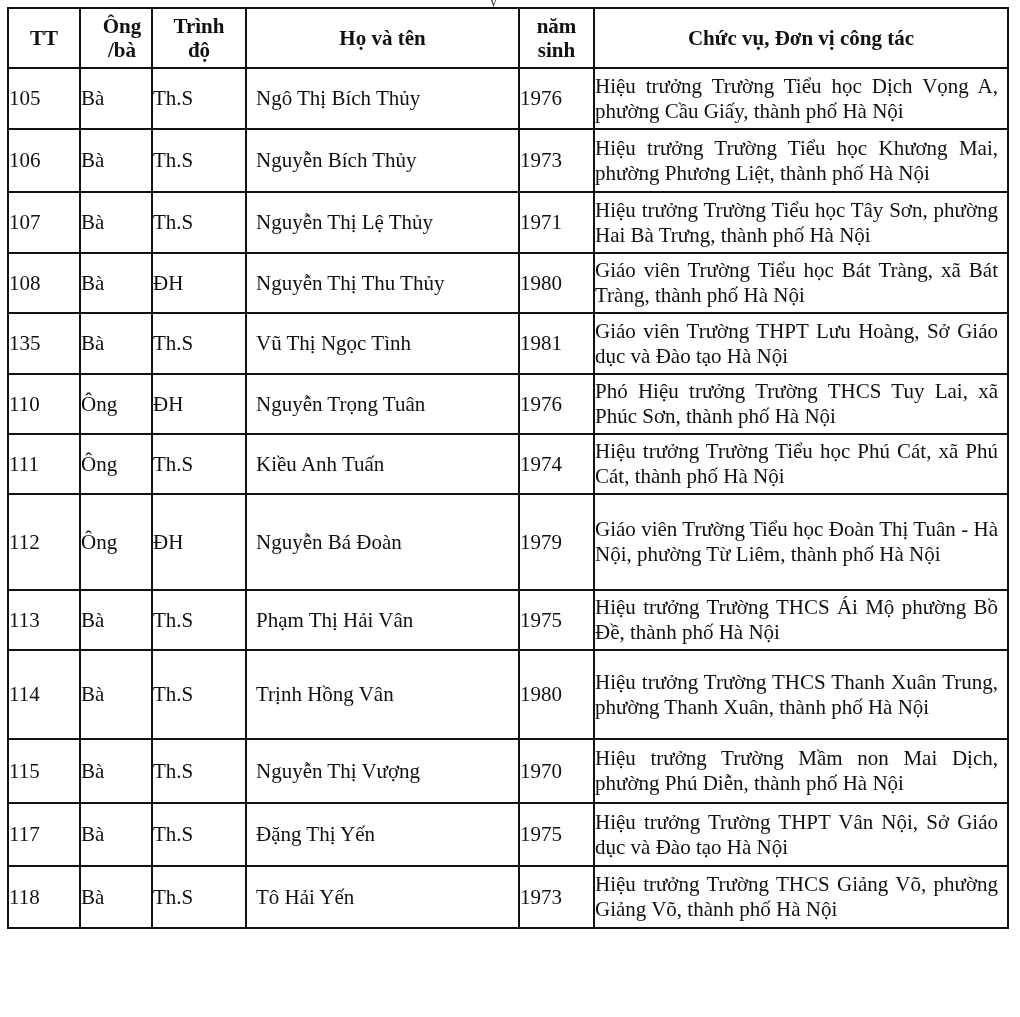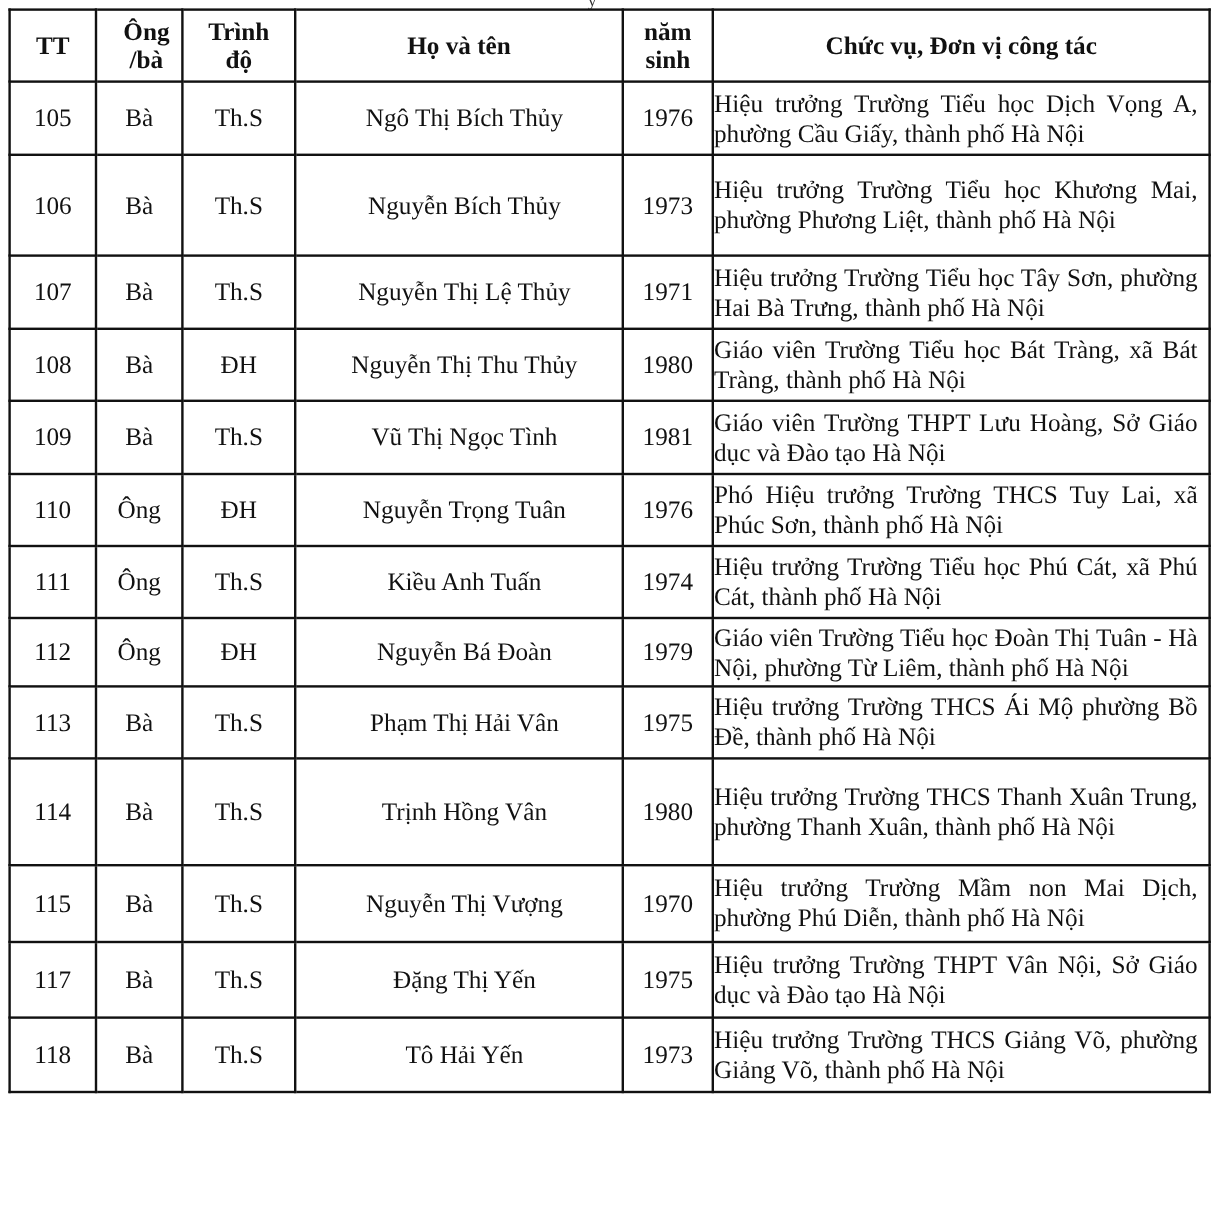--- a/index.html
+++ b/index.html
@@ -4,22 +4,22 @@
 <style>
   html, body { margin:0; padding:0; background:#ffffff; }
   body { width:1020px; height:1017px; position:relative; overflow:hidden;
          font-family:"Liberation Serif","DejaVu Serif",serif; color:#111; }
   .frag { position:absolute; left:490px; top:-6px; font-size:14px; color:#333; }
   table { position:absolute; left:7px; top:7px; border-collapse:collapse;
           table-layout:fixed; width:1000px; }
   td, th { border:2px solid #111; padding:0; vertical-align:middle; }
   th { font-weight:bold; font-size:21px; line-height:24px; text-align:center;border-radius:11px; }
   td { font-size:21px; line-height:25px; }
-  td.c { text-align:center; }
-  td.name { padding-left:9px; text-align:center; }
+  td.c { }
+  td.name { padding-left:9px; text-align:left; }
   td.unit { padding:0 9px 0 0; text-align:justify; text-align-last:left; }
 </style>
 </head>
 <body>
 
 <div class="frag">ỷ</div>
 
 <table>
   <colgroup>
     <col style="width:72px">
@@ -41,21 +41,21 @@
   </thead>
   <tbody id="tbody">
       <tr style="height: 61px;">
     <td class="c">105</td>
     <td class="c">Bà</td>
     <td class="c">Th.S</td>
     <td class="name">Ngô Thị Bích Thủy</td>
     <td class="c">1976</td>
     <td class="unit">Hiệu trưởng Trường Tiểu học Dịch Vọng A, phường Cầu Giấy, thành phố Hà Nội</td>
   </tr>
-      <tr style="height: 84px; margin-left: 28px;">
+      <tr style="height: 63px; margin-left: 28px;">
     <td class="c">106</td>
     <td class="c">Bà</td>
     <td class="c">Th.S</td>
     <td class="name">Nguyễn Bích Thủy</td>
     <td class="c">1973</td>
     <td class="unit">Hiệu trưởng Trường Tiểu học Khương Mai, phường Phương Liệt, thành phố Hà Nội</td>
   </tr>
       <tr style="height: 61px;">
     <td class="c">107</td>
     <td class="c">Bà</td>
@@ -66,21 +66,21 @@
   </tr>
       <tr style="height: 60px;">
     <td class="c">108</td>
     <td class="c">Bà</td>
     <td class="c">ĐH</td>
     <td class="name">Nguyễn Thị Thu Thủy</td>
     <td class="c">1980</td>
     <td class="unit">Giáo viên Trường Tiểu học Bát Tràng, xã Bát Tràng, thành phố Hà Nội</td>
   </tr>
       <tr style="height: 61px;">
-    <td class="c">109</td>
+    <td class="c">135</td>
     <td class="c">Bà</td>
     <td class="c">Th.S</td>
     <td class="name">Vũ Thị Ngọc Tình</td>
     <td class="c">1981</td>
     <td class="unit">Giáo viên Trường THPT Lưu Hoàng, Sở Giáo dục và Đào tạo Hà Nội</td>
   </tr>
       <tr style="height: 60px;">
     <td class="c">110</td>
     <td class="c">Ông</td>
     <td class="c">ĐH</td>
@@ -89,21 +89,21 @@
     <td class="unit">Phó Hiệu trưởng Trường THCS Tuy Lai, xã Phúc Sơn, thành phố Hà Nội</td>
   </tr>
       <tr style="height: 60px;">
     <td class="c">111</td>
     <td class="c">Ông</td>
     <td class="c">Th.S</td>
     <td class="name">Kiều Anh Tuấn</td>
     <td class="c">1974</td>
     <td class="unit">Hiệu trưởng Trường Tiểu học Phú Cát, xã Phú Cát, thành phố Hà Nội</td>
   </tr>
-      <tr style="height: 57px;">
+      <tr style="height: 96px;">
     <td class="c">112</td>
     <td class="c">Ông</td>
     <td class="c">ĐH</td>
     <td class="name">Nguyễn Bá Đoàn</td>
     <td class="c">1979</td>
     <td class="unit">Giáo viên Trường Tiểu học Đoàn Thị Tuân - Hà Nội, phường Từ Liêm, thành phố Hà Nội</td>
   </tr>
       <tr style="height: 60px;">
     <td class="c">113</td>
     <td class="c">Bà</td>

